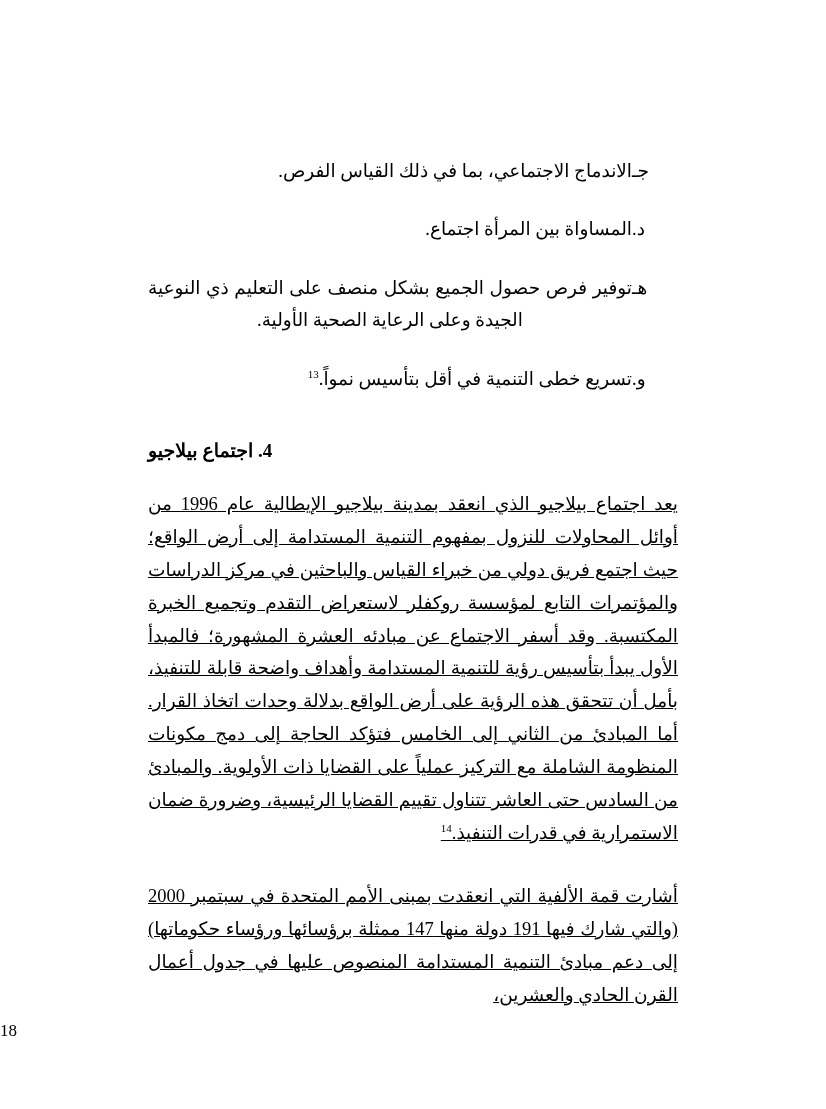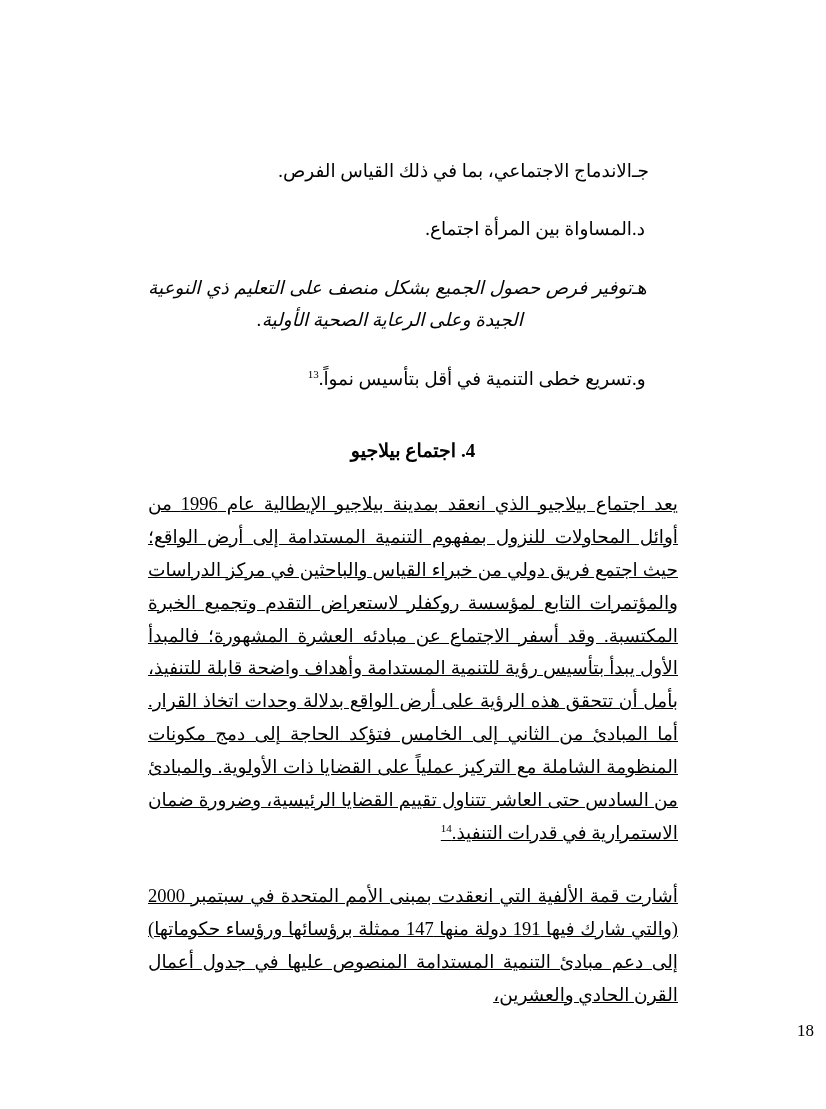--- a/index.html
+++ b/index.html
@@ -36,49 +36,48 @@
     white-space: nowrap;
   }
   .list-text {
     flex: 1 1 auto;
     text-align: justify;
     text-align-last: right;
     letter-spacing: 0.1px;
   }
   .list-text.center-last {
     text-align-last: center;
-    font-style: italic;
   }
   .heading {
     font-size: 19px;
     font-weight: bold;
     margin-top: 44px;
     margin-bottom: 26px;
-    text-align: center;
+    text-align: left;
   }
   .para {
     font-size: 18.5px;
     line-height: 1.78;
     text-align: justify;
     text-align-last: right;
     margin-bottom: 8px;
     text-decoration: underline;
   }
   .fn {
     font-size: 11px;
     vertical-align: super;
     line-height: 0;
   }
   .spacer-md { height: 22px; }
   .page-number {
     position: absolute;
     bottom: 68px;
     left: 0;
-    right: 12px;
-    text-align: right;
+    right: 4px;
+    text-align: left;
     font-size: 17px;
     font-family: "Liberation Serif", "DejaVu Serif", serif;
   }
   .num { font-family: "Liberation Serif", "DejaVu Serif", serif; }
 </style>
 </head>
 <body>
 
 <div class="page">
 

